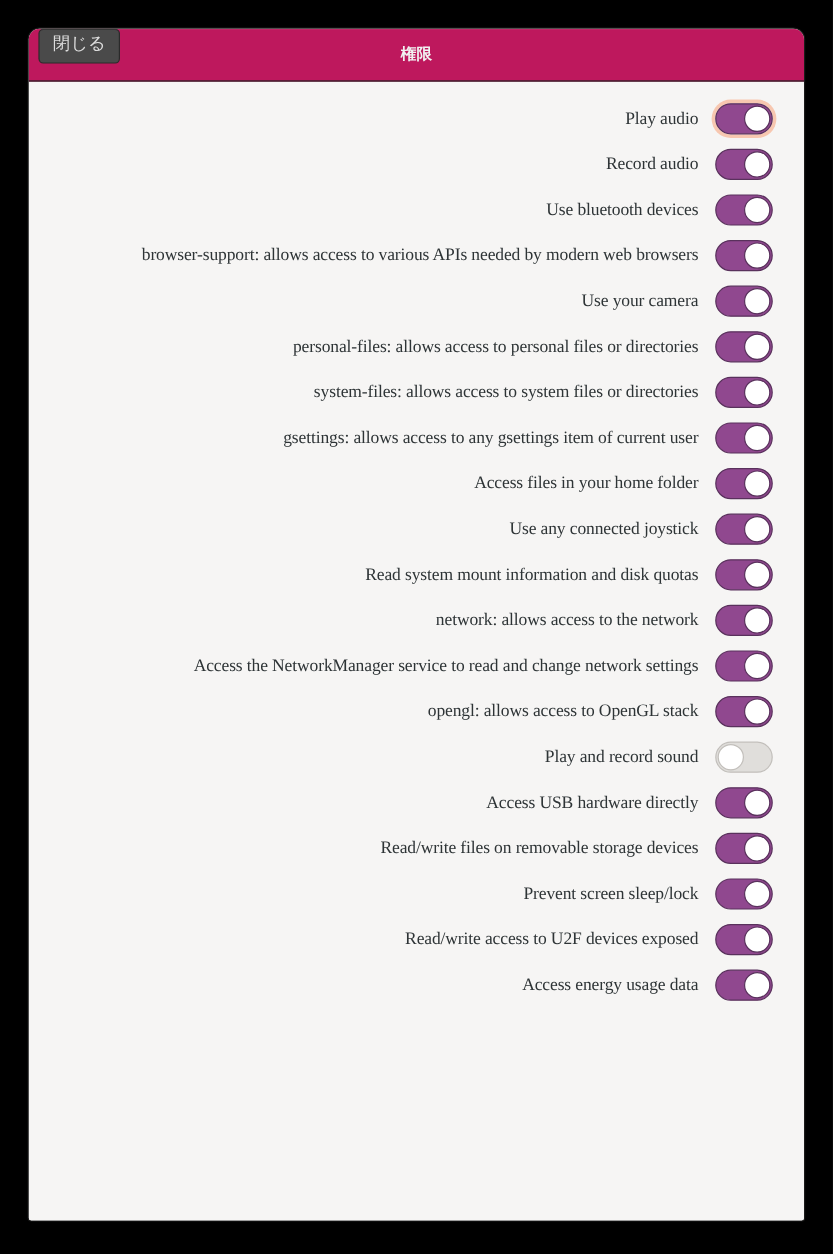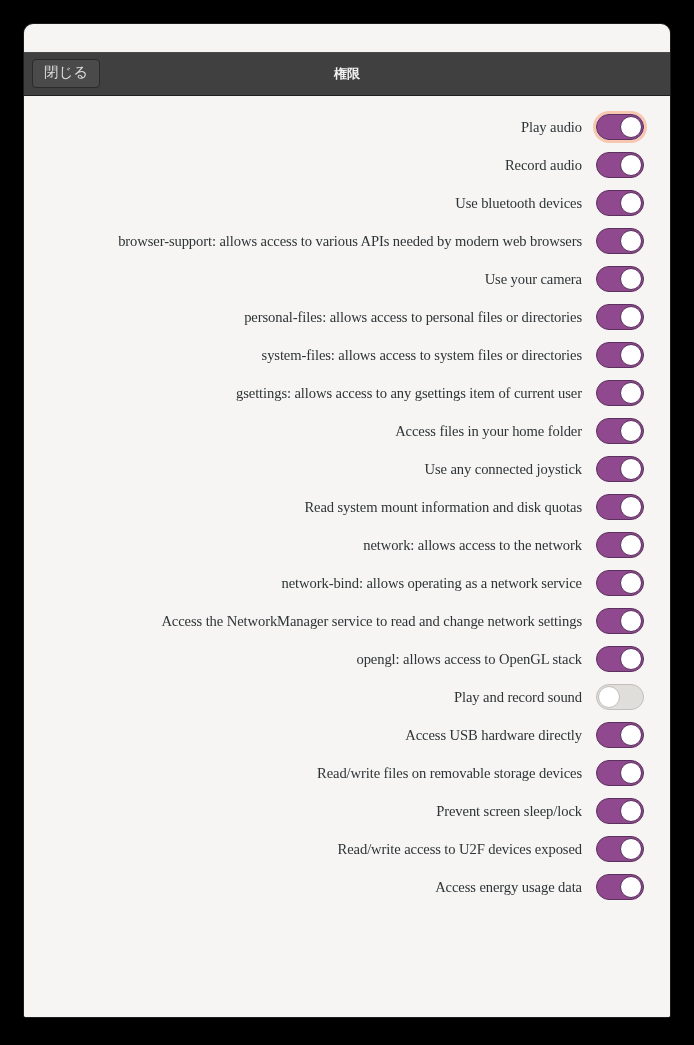--- a/index.html
+++ b/index.html
@@ -23,27 +23,26 @@
     border-radius: 9px 9px 2px 2px;
     overflow: hidden;
     background: #f6f5f4;
     box-shadow: 0 0 0 1px #1b1b1b;
   }
 
   
   #headerbar {
     position: relative;
     height: 44px;
-    background: #404040;
+    background: #be185d;
     border-bottom: 1px solid #1f1f1f;
     display: flex;
-    align-items: center;
+    align-items: flex-start;
     padding: 0 8px;
     box-sizing: border-box;
-    margin-top: 28px;
   }
   #headerbar::after {
     content: "";
     position: absolute;
     left: 0; right: 0; top: 0;
     height: 1px;
     background: rgba(255,255,255,0.06);
   }
 
   .close-button {
@@ -239,27 +238,20 @@
           </div>
         </div>
         <div class="perm-row">
           <div class="perm-label">network: allows access to the network</div>
           <div class="switch on" role="switch" aria-checked="true">
             <div class="track"></div>
             <div class="knob"></div>
           </div>
         </div>
         <div class="perm-row">
-          <div class="perm-label">network-bind: allows operating as a network service</div>
-          <div class="switch on" role="switch" aria-checked="true">
-            <div class="track"></div>
-            <div class="knob"></div>
-          </div>
-        </div>
-        <div class="perm-row">
           <div class="perm-label">Access the NetworkManager service to read and change network settings</div>
           <div class="switch on" role="switch" aria-checked="true">
             <div class="track"></div>
             <div class="knob"></div>
           </div>
         </div>
         <div class="perm-row">
           <div class="perm-label">opengl: allows access to OpenGL stack</div>
           <div class="switch on" role="switch" aria-checked="true">
             <div class="track"></div>

